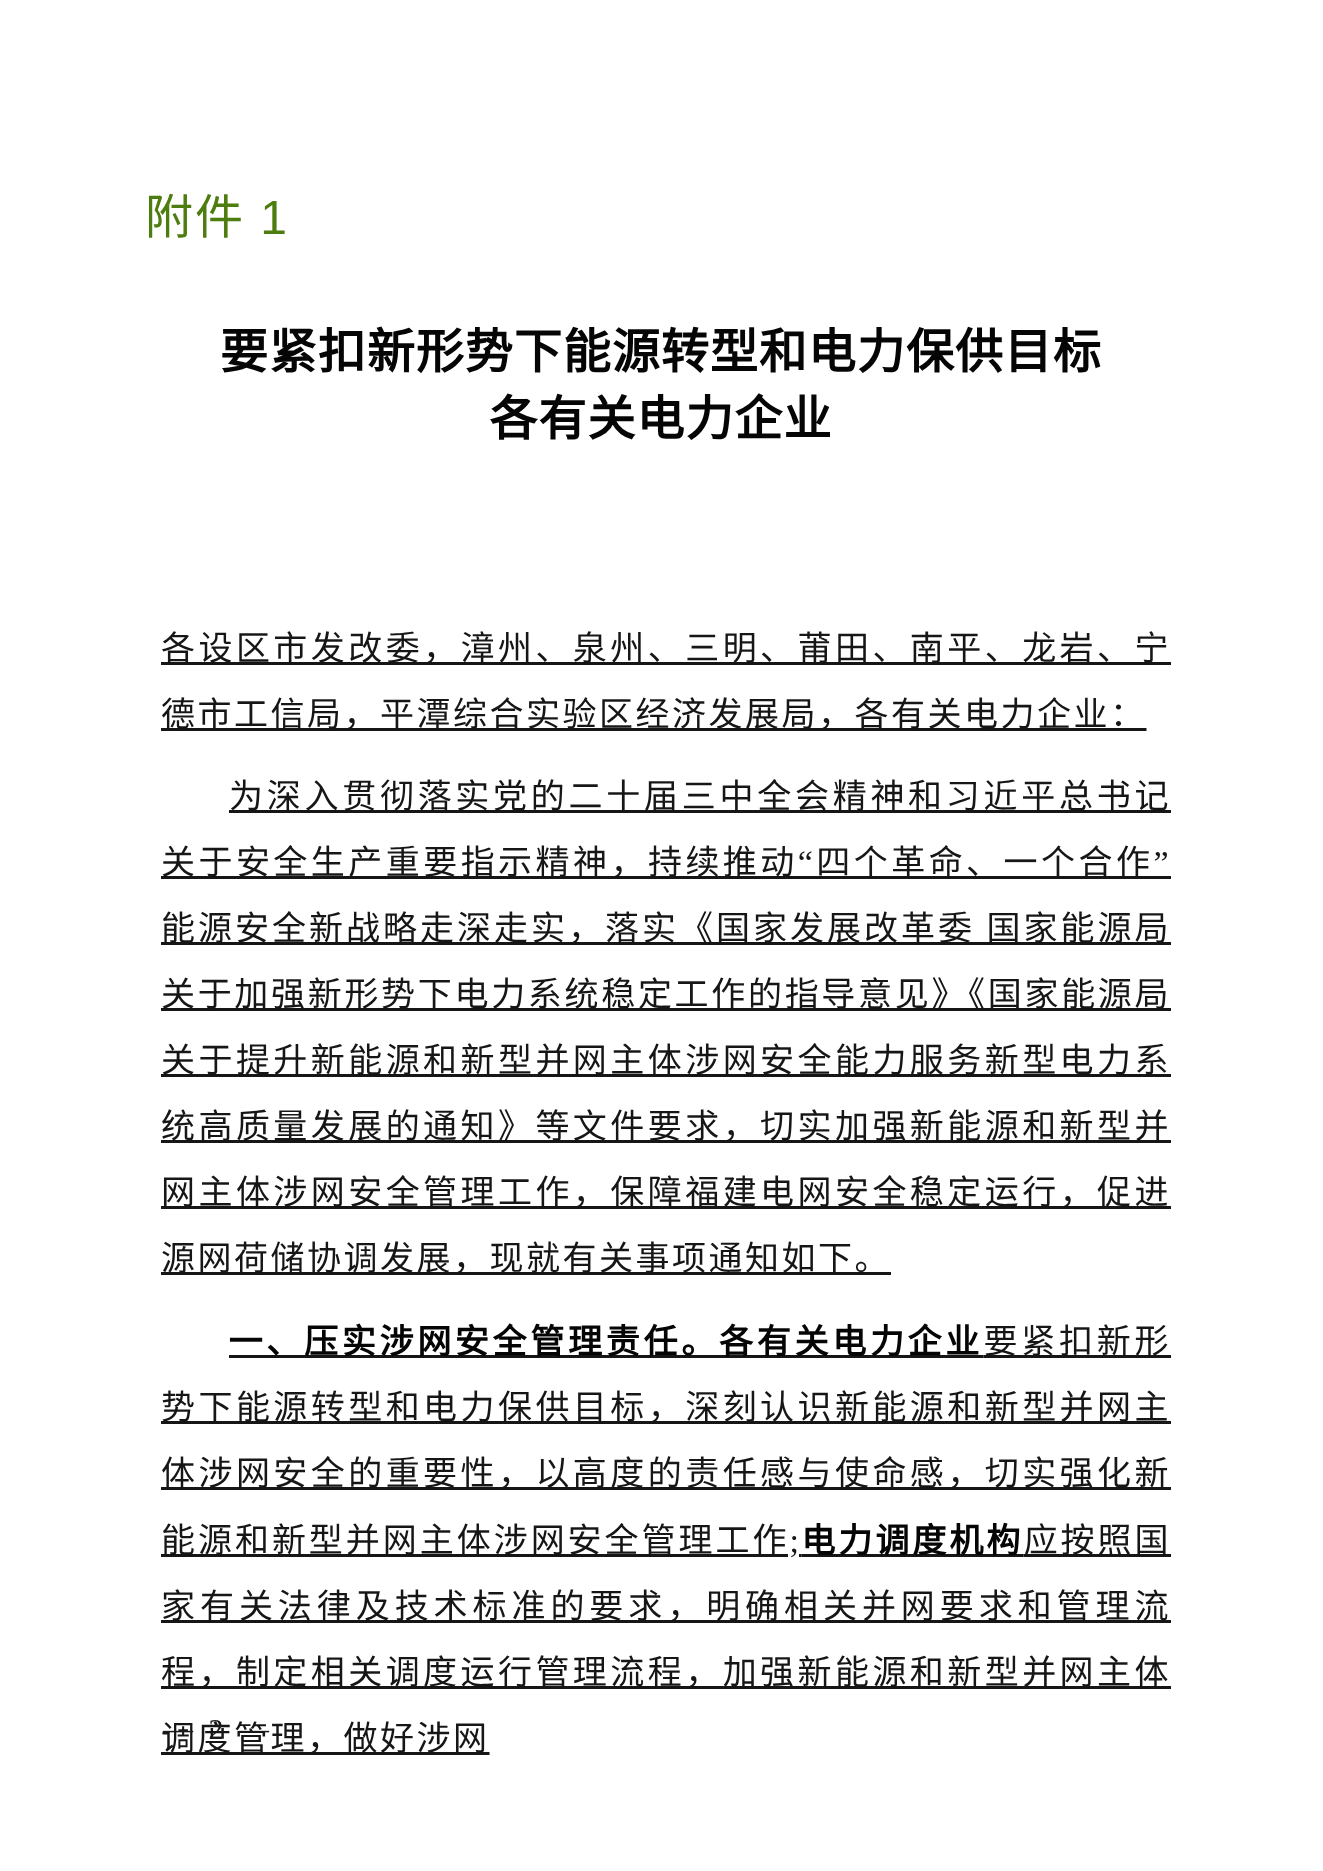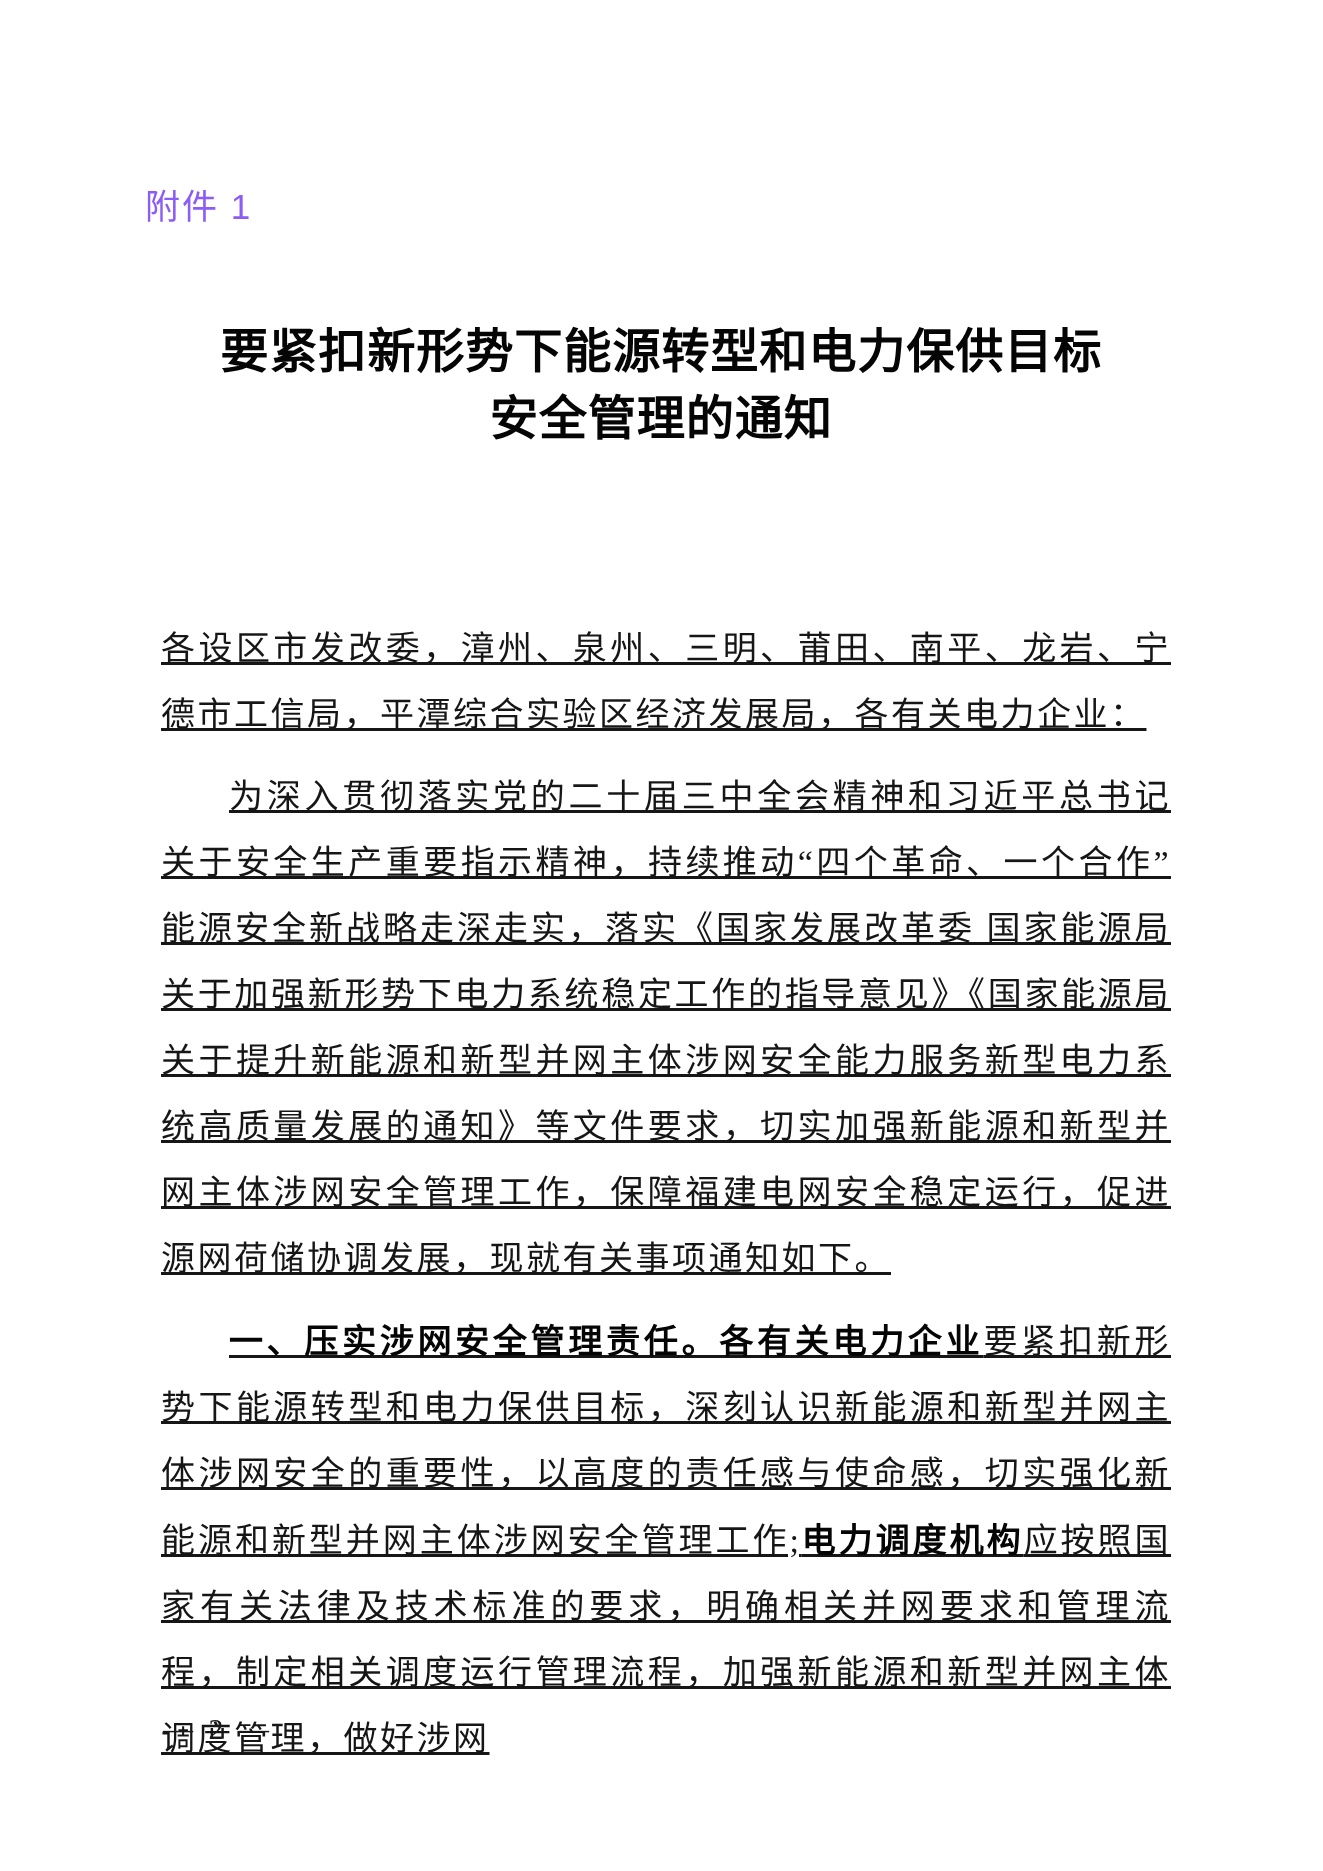--- a/index.html
+++ b/index.html
@@ -14,23 +14,23 @@
     background: #ffffff;
     color: #111111;
     font-family: "Liberation Serif", "DejaVu Serif", serif;
     overflow: hidden;
   }
   .attachment-label {
     position: absolute;
     left: 145px;
     top: 178px;
     font-family: "Liberation Sans", "DejaVu Sans", sans-serif;
-    font-size: 35px;
+    font-size: 48px;
     letter-spacing: 2px;
-    color: #8b5cf6;
+    color: #4d7c0f;
   }
   .doc-title {
     position: absolute;
     left: 0;
     top: 318px;
     width: 100%;
     text-align: center;
     font-weight: 700;
     font-size: 48px;
     line-height: 67px;
@@ -83,21 +83,21 @@
 </style>
 </head>
 <body>
 
 <div class="page">
 
   <div class="attachment-label">附件 1</div>
 
   <div class="doc-title">
     <div>要紧扣新形势下能源转型和电力保供目标</div>
-    <div>安全管理的通知</div>
+    <div>各有关电力企业</div>
   </div>
 
 
   <div class="body-text">
       <p class="para"><span class="run">各设区市发改委，漳州、泉州、三明、莆田、南平、龙岩、宁德市工信局，平潭综合实验区经济发展局，各有关电力企业：</span></p>
       <p class="para indent"><span class="run">为深入贯彻落实党的二十届三中全会精神和习近平总书记关于安全生产重要指示精神，持续推动“四个革命、一个合作”能源安全新战略走深走实，落实《国家发展改革委 国家能源局关于加强新形势下电力系统稳定工作的指导意见》《国家能源局关于提升新能源和新型并网主体涉网安全能力服务新型电力系统高质量发展的通知》等文件要求，切实加强新能源和新型并网主体涉网安全管理工作，保障福建电网安全稳定运行，促进源网荷储协调发展，现就有关事项通知如下。</span></p>
       <p class="para indent"><span class="run run-bold">一、压实涉网安全管理责任。各有关电力企业</span><span class="run">要紧扣新形势下能源转型和电力保供目标，深刻认识新能源和新型并网主体涉网安全的重要性，以高度的责任感与使命感，切实强化新能源和新型并网主体涉网安全管理工作;</span><span class="run run-bold">电力调度机构</span><span class="run">应按照国家有关法律及技术标准的要求，明确相关并网要求和管理流程，制定相关调度运行管理流程，加强新能源和新型并网主体调度管理，做好涉网</span></p>
     </div>
 
   <div class="page-footer">— 2 —</div>

